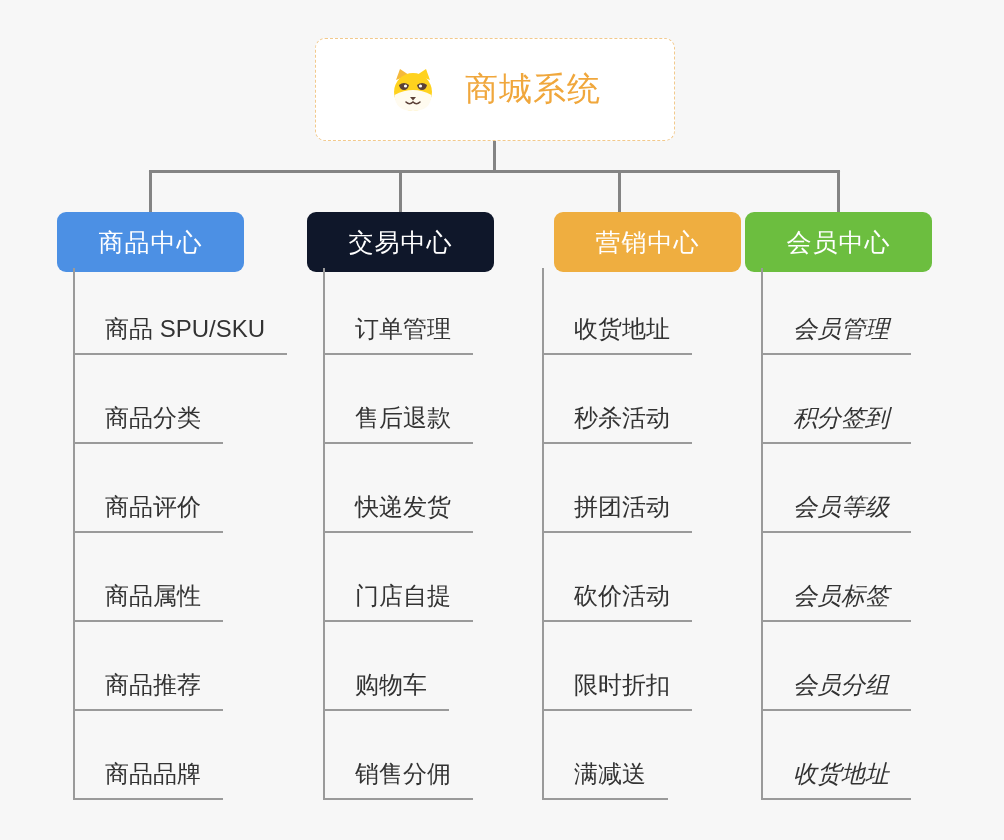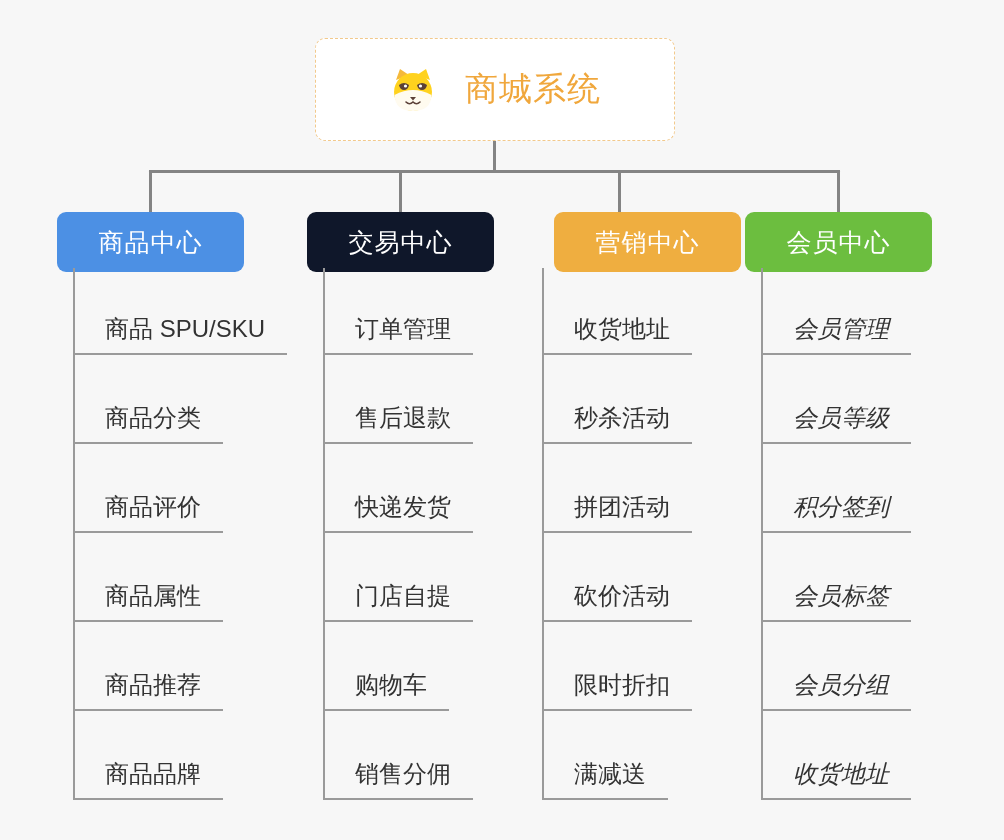--- a/index.html
+++ b/index.html
@@ -214,24 +214,24 @@
   <div>
     <div class="branch-node b3" style="background: rgb(108, 190, 63);">
       <span class="branch-label">会员中心</span>
     </div>
     <div class="leaf-col b3">
       <div class="trunk"></div>
     <div class="leaf-item">
             <span class="leaf-label">会员管理</span>
           </div>
           <div class="leaf-item">
+            <span class="leaf-label">积分签到</span>
+          </div>
+          <div class="leaf-item">
             <span class="leaf-label">会员等级</span>
-          </div>
-          <div class="leaf-item">
-            <span class="leaf-label">积分签到</span>
           </div>
           <div class="leaf-item">
             <span class="leaf-label">会员标签</span>
           </div>
           <div class="leaf-item">
             <span class="leaf-label">会员分组</span>
           </div>
           <div class="leaf-item">
             <span class="leaf-label">收货地址</span>
           </div>

